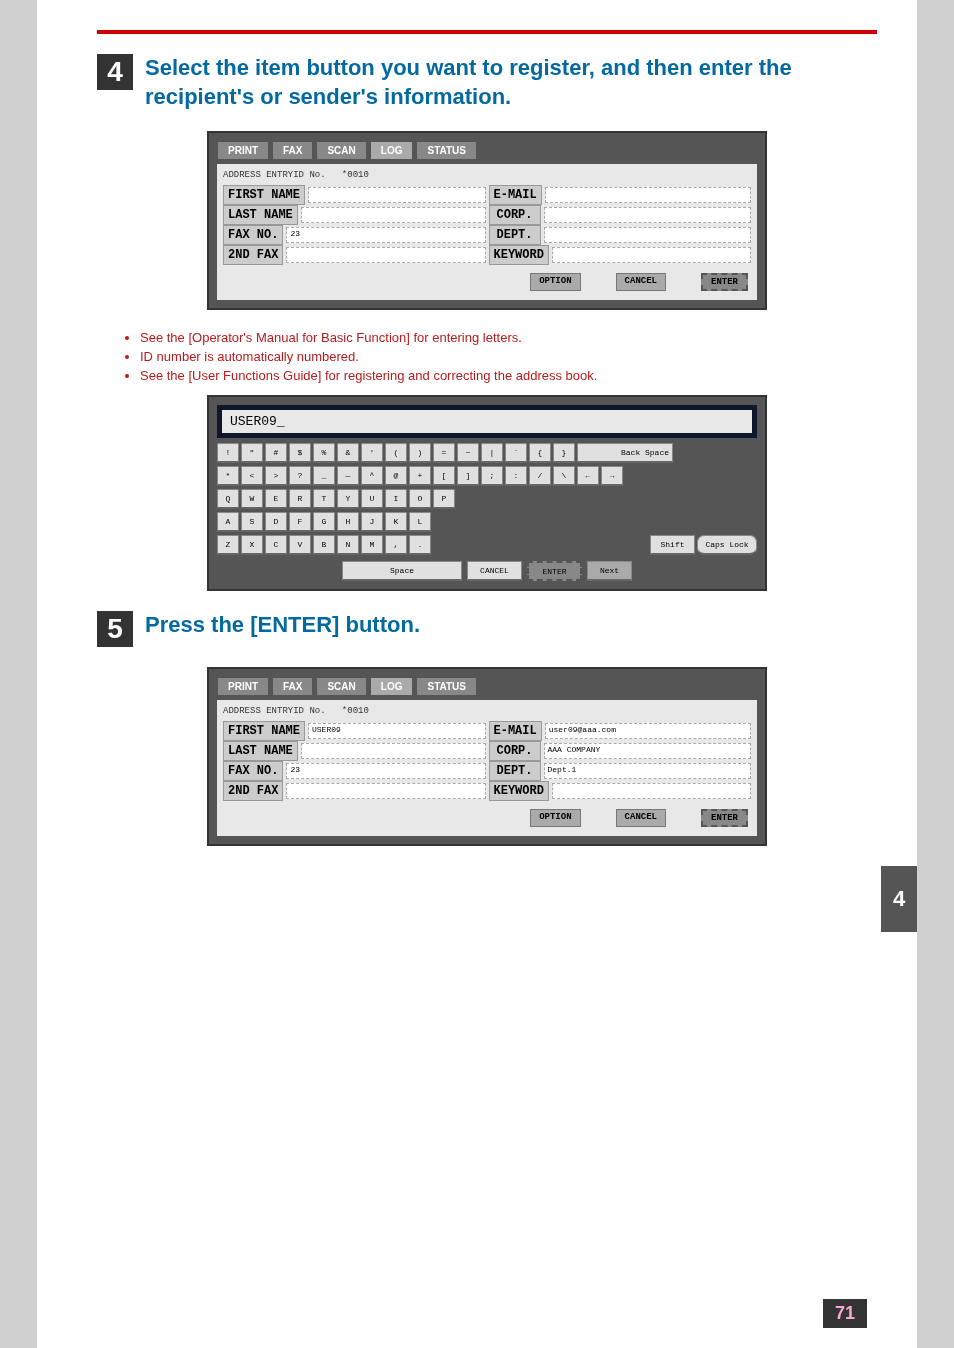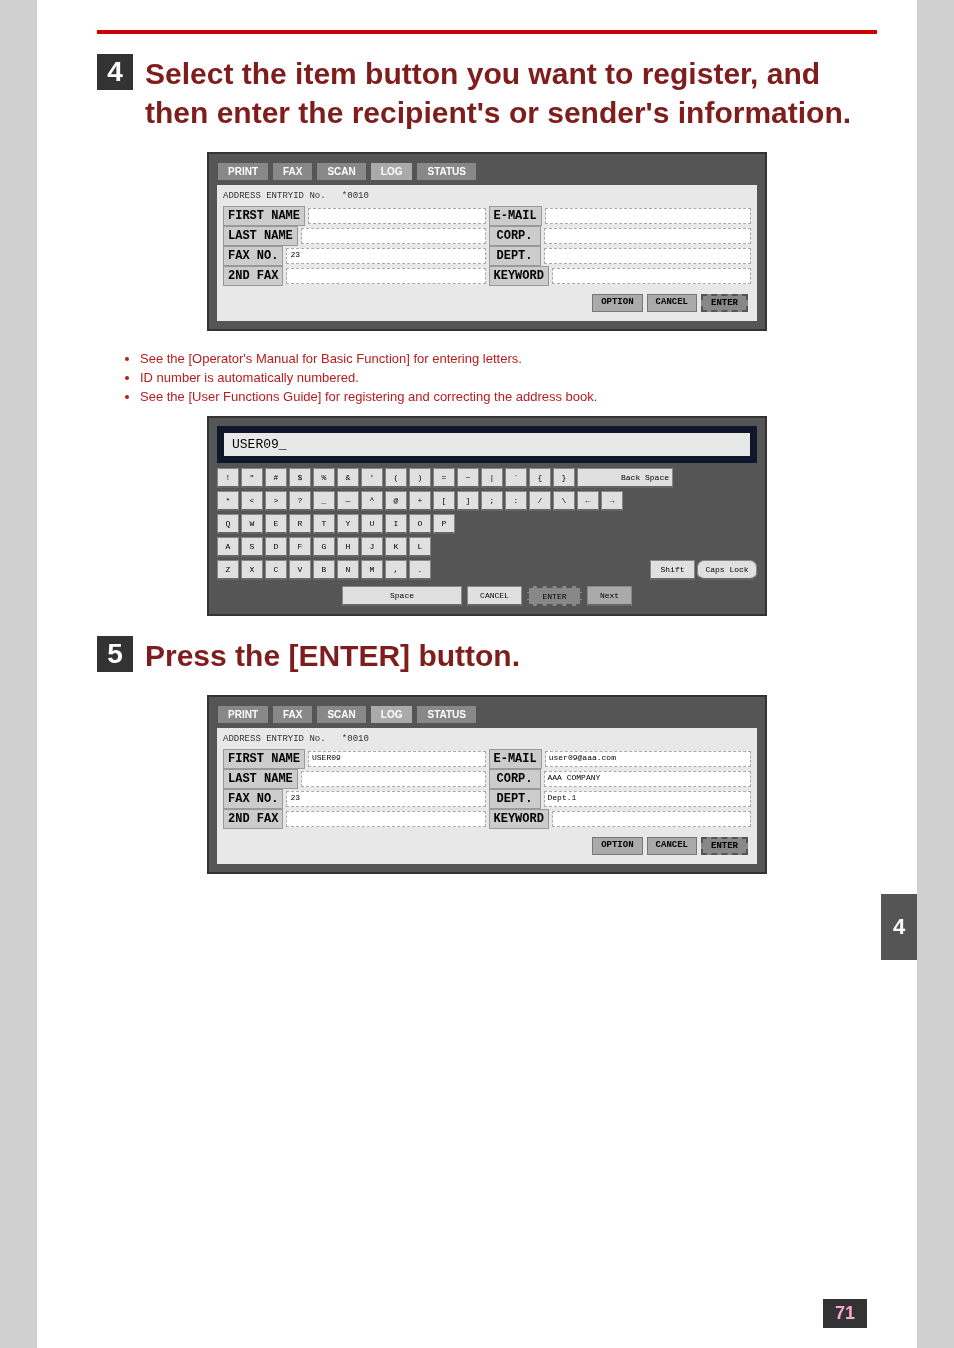--- a/index.html
+++ b/index.html
@@ -42,24 +42,24 @@
       width: 36px;
       height: 36px;
       display: flex;
       align-items: center;
       justify-content: center;
       margin-right: 12px;
       flex-shrink: 0;
     }
 
     .step-text {
-      font-size: 30px;
+      font-size: 22px;
       font-weight: bold;
       line-height: 1.3;
-      color: #7f1d1d;
+      color: #0369a1;
     }
 
     
     .screen-container {
       margin: 0 auto 20px auto;
       width: 560px;
     }
 
     .screen {
       background: #555;
@@ -141,20 +141,21 @@
       padding: 3px;
     }
 
     .screen-btn {
       background: #aaa;
       border: 1px solid #777;
       font-size: 9px;
       font-weight: bold;
       padding: 2px 8px;
       font-family: 'Courier New', monospace;
+      margin-left: 31px;
     }
 
     .screen-btn.enter-btn {
       background: #888;
       border: 2px dashed #555;
     }
 
     
     .bullets {
       margin: 12px 0;
@@ -177,21 +178,21 @@
       margin: 0 auto 20px auto;
       width: 560px;
     }
 
     .kb-display {
       background: #e8e8e8;
       padding: 4px 8px;
       font-size: 13px;
       font-family: 'Courier New', monospace;
       margin-bottom: 5px;
-      border: 7px solid #0f172a;
+      border: 5px solid #0f172a;
     }
 
     .kb-rows {
       display: flex;
       flex-direction: column;
       gap: 3px;
     }
 
     .kb-row {
       display: flex;

